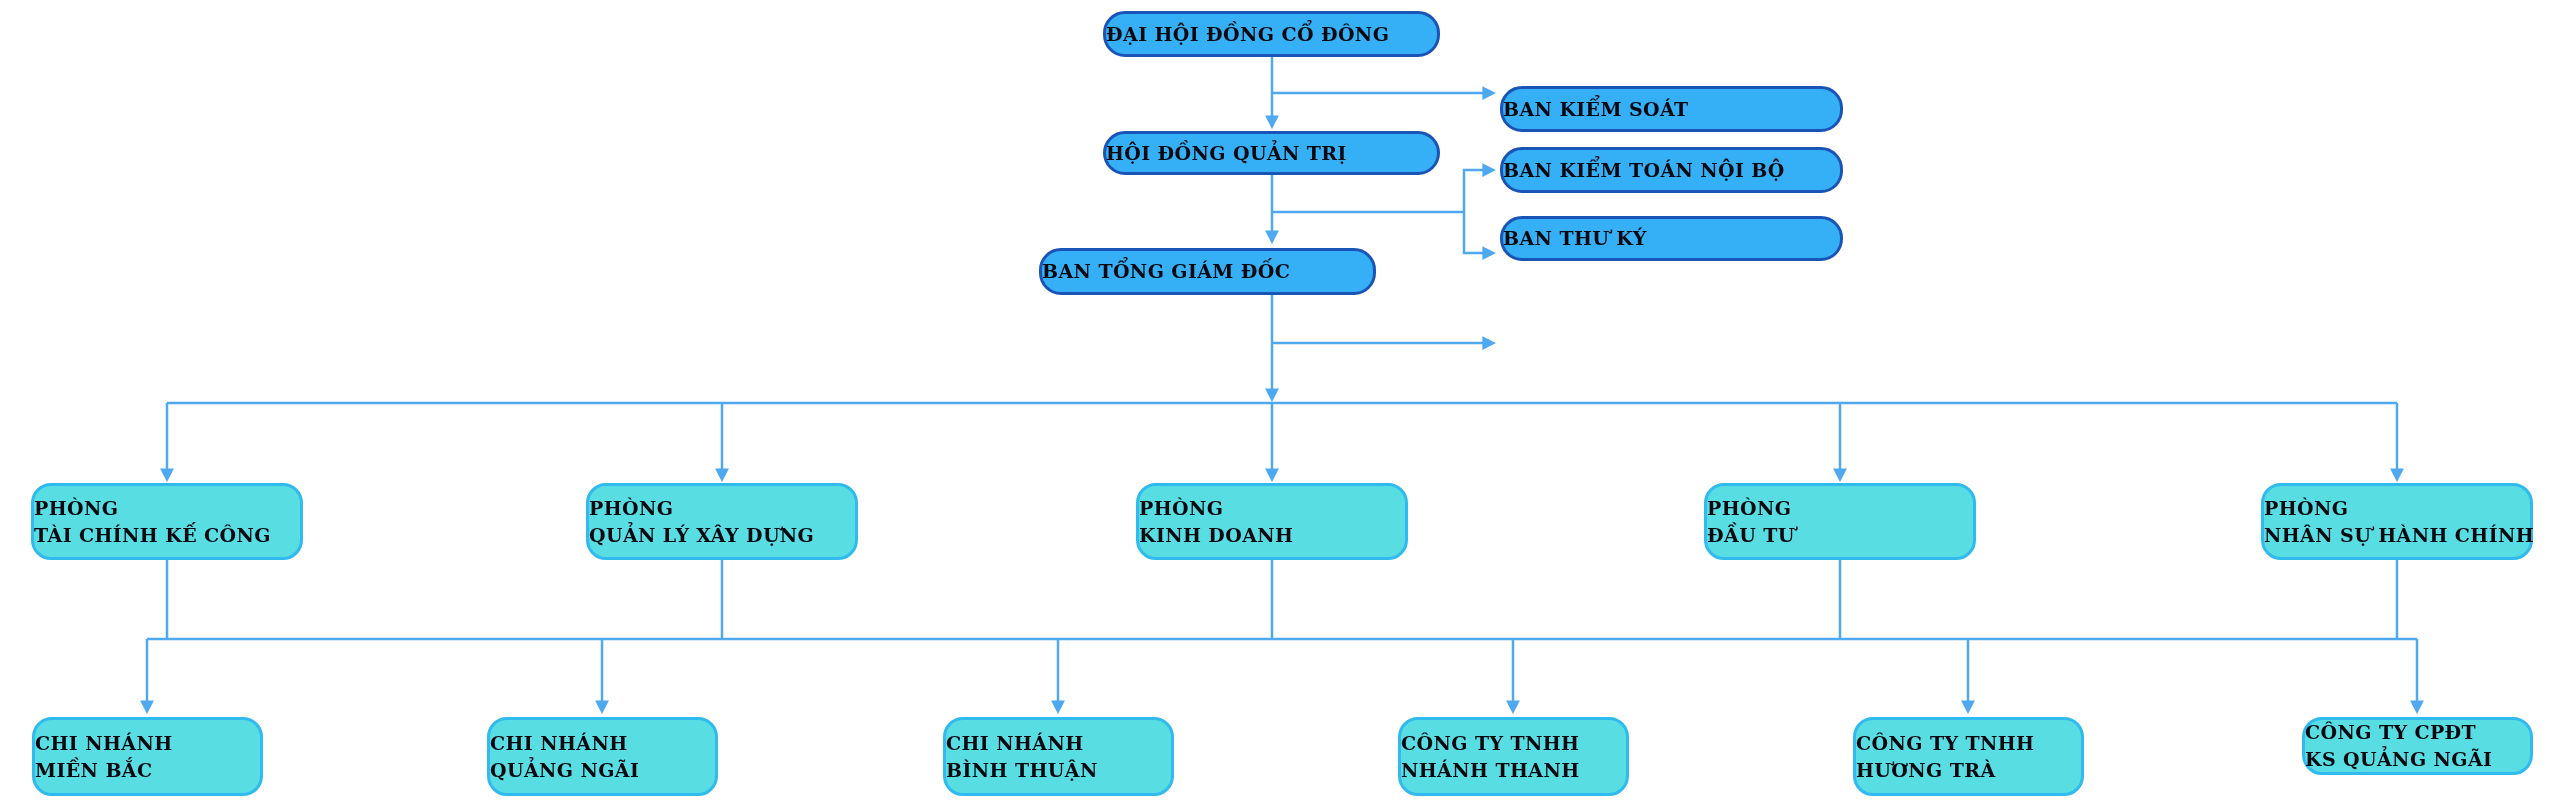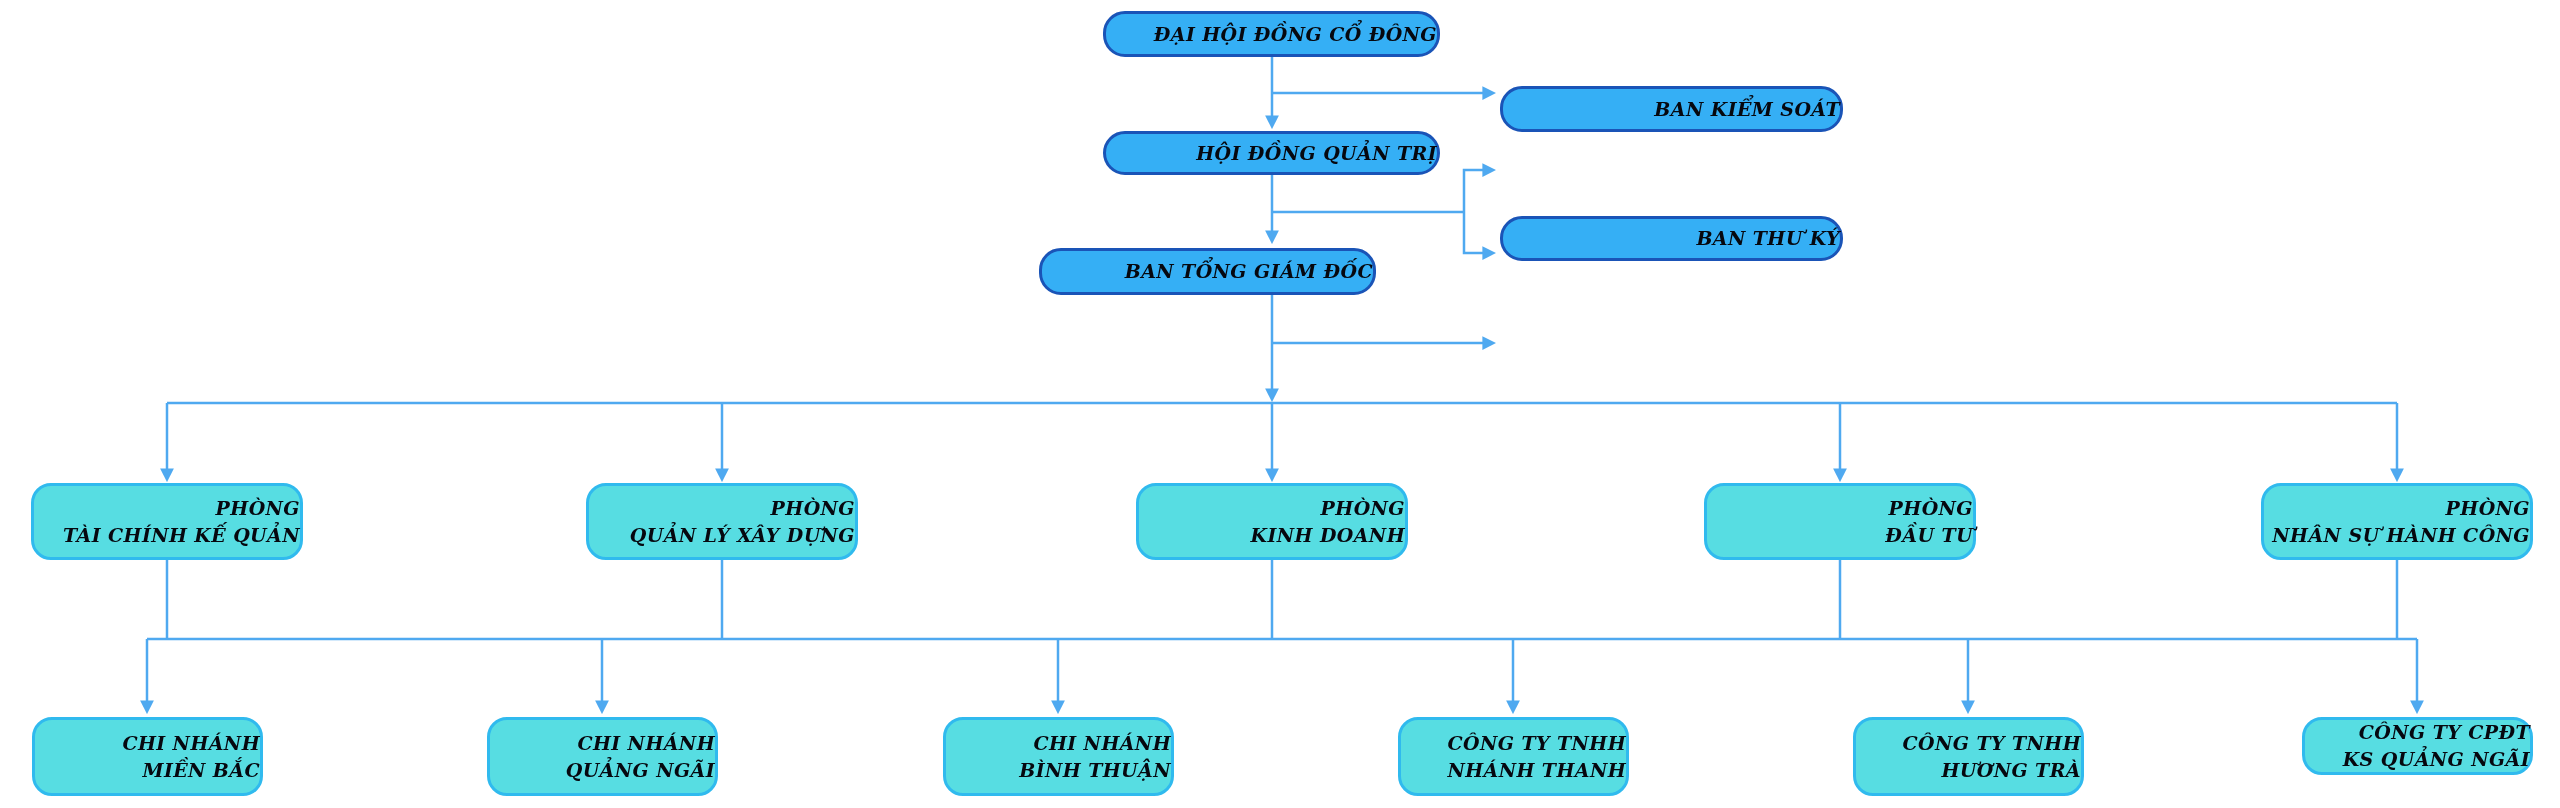--- a/index.html
+++ b/index.html
@@ -8,27 +8,26 @@
     width:2560px;height:808px;
     background:#ffffff;
     overflow:hidden;
     font-family:"DejaVu Serif","Liberation Serif",serif;
   }
   .connector-layer{position:absolute;left:0;top:0;}
   .node{
     position:absolute;
     box-sizing:border-box;
     display:flex;flex-direction:column;
-    align-items:flex-end;justify-content:center;
+    align-items:flex-start;justify-content:center;
     text-align:center;
     font-weight:bold;
     color:#06080f;
     letter-spacing:.4px;
     line-height:27px;
-    font-style:italic;
   }
   .node span{display:block;white-space:nowrap;}
   .blue{
     background:#35AFF5;
     border:3px solid #1A54B7;
     border-radius:22px;
     font-size:19px;
   }
   .teal{
     background:#57DDE2;
@@ -96,49 +95,52 @@
   </div>
 
   <div class="node blue" style="left:1039px;top:248px;width:337px;height:47px">
     <span>BAN TỔNG GIÁM ĐỐC</span>
   </div>
 
   <div class="node blue" style="left:1500px;top:86px;width:343px;height:46px">
     <span>BAN KIỂM SOÁT</span>
   </div>
 
+  <div class="node blue" style="left:1500px;top:147px;width:343px;height:46px">
+    <span>BAN KIỂM TOÁN NỘI BỘ</span>
+  </div>
 
   <div class="node blue" style="left:1500px;top:216px;width:343px;height:45px">
     <span>BAN THƯ KÝ</span>
   </div>
 
 
   <div class="node teal" style="left:31px;top:483px;width:272px;height:77px">
     <span>PHÒNG</span>
-    <span>TÀI CHÍNH KẾ QUẢN</span>
+    <span>TÀI CHÍNH KẾ CÔNG</span>
   </div>
 
   <div class="node teal" style="left:586px;top:483px;width:272px;height:77px">
     <span>PHÒNG</span>
     <span>QUẢN LÝ XÂY DỰNG</span>
   </div>
 
   <div class="node teal" style="left:1136px;top:483px;width:272px;height:77px">
     <span>PHÒNG</span>
     <span>KINH DOANH</span>
   </div>
 
   <div class="node teal" style="left:1704px;top:483px;width:272px;height:77px">
     <span>PHÒNG</span>
     <span>ĐẦU TƯ</span>
   </div>
 
   <div class="node teal" style="left:2261px;top:483px;width:272px;height:77px">
     <span>PHÒNG</span>
-    <span>NHÂN SỰ HÀNH CÔNG</span>
+    <span>NHÂN SỰ HÀNH CHÍNH</span>
   </div>
 
   <div class="node teal" style="left:32px;top:717px;width:231px;height:79px">
     <span>CHI NHÁNH</span>
     <span>MIỀN BẮC</span>
   </div>
 
   <div class="node teal" style="left:487px;top:717px;width:231px;height:79px">
     <span>CHI NHÁNH</span>
     <span>QUẢNG NGÃI</span>

